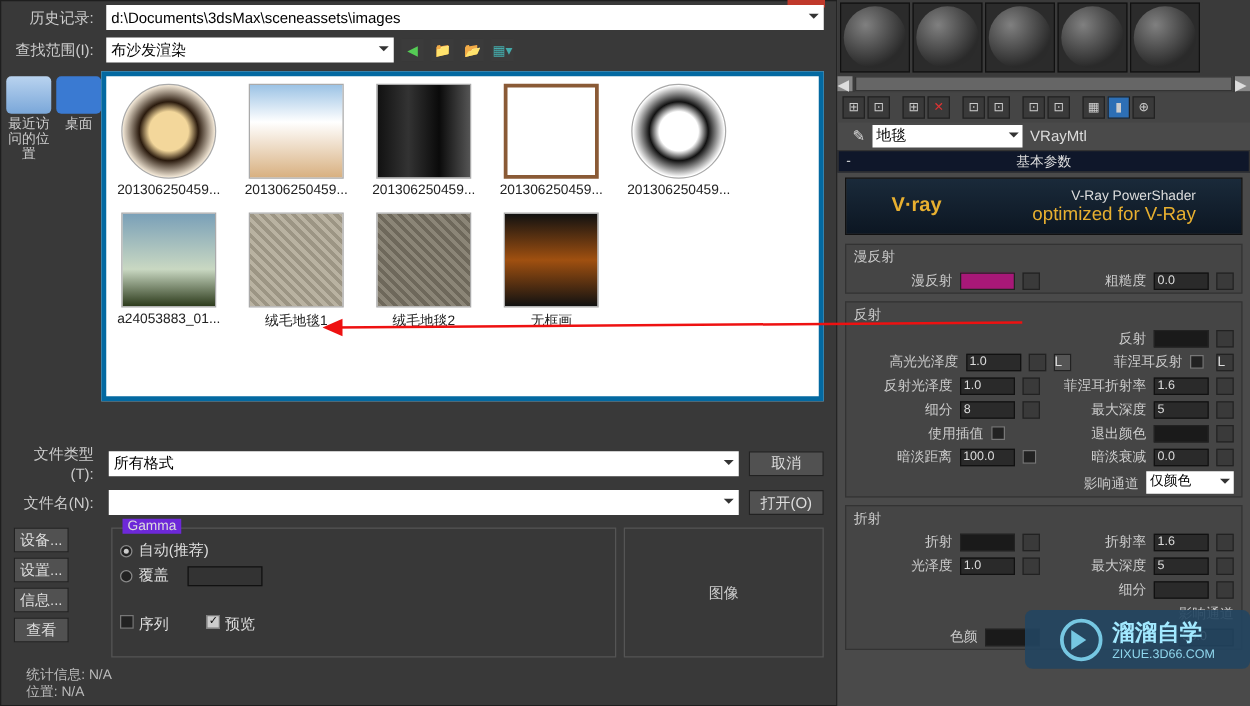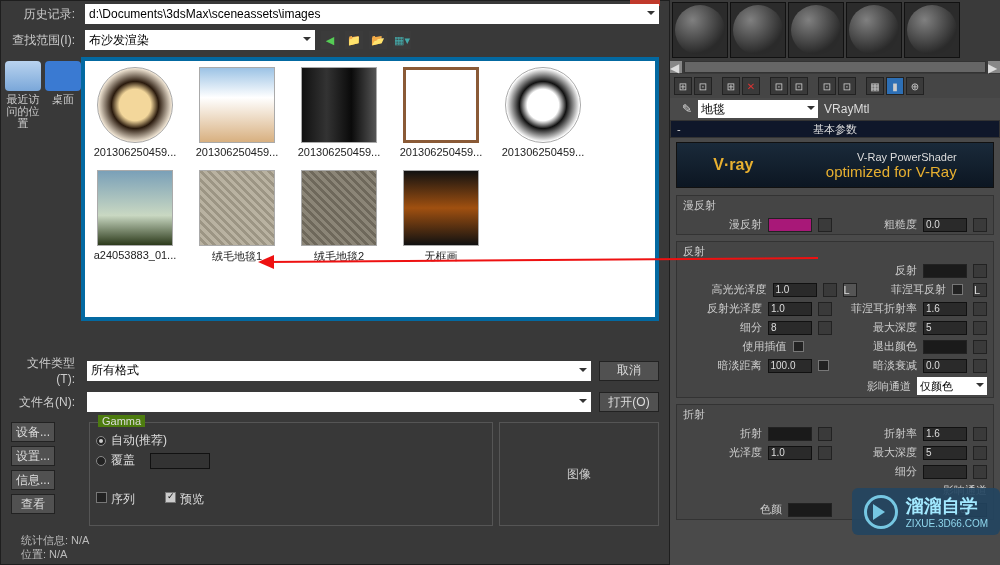--- a/index.html
+++ b/index.html
@@ -34,21 +34,21 @@
   .thumb span{font-size:11px;color:#222;white-space:nowrap;overflow:hidden;text-overflow:ellipsis;width:88px;text-align:center;}
   .bottom{display:flex;flex-direction:column;padding:6px 10px;gap:6px;}
   .fn-row{display:flex;align-items:center;gap:8px;}
   .fn-row .lbl{width:68px;}
   .fn-row .combo{flex:1;}
   .btn{width:60px;height:20px;background:#515151;border:1px solid #222;display:flex;align-items:center;justify-content:center;color:#ddd;cursor:pointer;}
   .lower{display:flex;gap:6px;padding:4px 10px;}
   .side-btns{width:72px;display:flex;flex-direction:column;gap:4px;}
   .side-btns .btn{width:44px;}
   .gamma{flex:1;border:1px solid #555;background:#383838;padding:6px;position:relative;}
-  .gamma legend{position:absolute;top:-8px;left:8px;background:#4d7c0f;padding:0 4px;font-size:11px;}
+  .gamma legend{position:absolute;top:-8px;left:8px;background:#6d28d9;padding:0 4px;font-size:11px;}
   .radio{display:flex;align-items:center;gap:5px;margin:3px 0;}
   .radio .dot{width:10px;height:10px;border-radius:50%;border:1px solid #888;background:#222;}
   .radio.sel .dot:after{content:"";display:block;width:4px;height:4px;background:#ccc;border-radius:50%;margin:2px;}
   .spin{width:60px;height:16px;background:#333;border:1px solid #111;}
   .chk{width:11px;height:11px;border:1px solid #777;background:#222;display:inline-block;margin-right:4px;}
   .chk.on{background:#ccc;position:relative;}
   .chk.on:after{content:"✓";color:#111;font-size:9px;position:absolute;top:-2px;left:1px;}
   .preview{width:160px;height:104px;border:1px solid #555;display:flex;align-items:center;justify-content:center;color:#ccc;font-size:12px;}
   .status{padding:3px 20px;font-size:11px;color:#bbb;line-height:14px;}
 
@@ -58,39 +58,39 @@
   .slot:before{content:"";position:absolute;inset:0;background:radial-gradient(circle at 35% 30%,#808080,#2a2a2a 70%);border-radius:50%;margin:2px;}
   .slot.lg{width:56px;height:56px;}
   .scrollbar{height:14px;background:#3a3a3a;display:flex;align-items:center;}
   .scrollbar .bar{height:12px;flex:1;background:#666;margin:0 2px;border:1px solid #333;}
   .scrollbar .arr{width:12px;height:12px;background:#888;}
   .toolbar{height:24px;background:#454545;display:flex;align-items:center;gap:2px;padding:0 4px;}
   .tbtn{width:18px;height:18px;background:#3a3a3a;border:1px solid #222;display:inline-flex;align-items:center;justify-content:center;font-size:10px;color:#ccc;cursor:pointer;}
   .tbtn.red{color:#d33;}
   .tbtn.blue{background:#2d6fb5;}
   .matrow{height:22px;display:flex;align-items:center;gap:6px;padding:0 12px;}
-  .picker{width:120px;height:18px;background:#fff;color:#000;display:flex;align-items:center;padding:0 3px;position:relative;}
+  .picker{width:120px;height:18px;background:#fff;color:#000;display:flex;align-items:flex-start;padding:0 3px;position:relative;}
   .picker:after{content:"";position:absolute;right:3px;top:6px;border:4px solid transparent;border-top-color:#333;}
   .rollhead{height:18px;background:#0f172a;border:1px solid #333;display:flex;align-items:center;justify-content:center;font-size:11px;color:#ddd;cursor:pointer;position:relative;}
   .rollhead:before{content:"-";position:absolute;left:6px;}
   .vray{height:46px;margin:4px 6px;background:linear-gradient(#1a2a3a,#0c1622);border:1px solid #111;display:flex;align-items:center;justify-content:space-around;}
   .vray .logo{color:#e8b030;font-weight:bold;font-size:16px;}
   .vray .txt{color:#ddd;font-size:11px;text-align:right;}
   .vray .txt .sub{color:#e8b030;font-size:15px;}
   .group{margin:3px 6px;border:1px solid #333;background:#454545;}
   .ghead{font-size:11px;padding:2px 6px;color:#ccc;}
   .grow{display:flex;align-items:center;padding:2px 6px;gap:6px;font-size:11px;}
   .grow .gl{flex:1;text-align:right;color:#ccc;}
   .swatch{width:44px;height:14px;background:#808080;border:1px solid #222;}
   .swatch.dark{background:#1a1a1a;}
   .swatch.magenta{background:#a81878;}
   .num{width:44px;height:14px;background:#2a2a2a;color:#ddd;border:1px solid #111;padding:0 2px;display:flex;align-items:center;font-size:10px;}
   .sq{width:14px;height:14px;background:#3a3a3a;border:1px solid #222;}
   .arrow{position:absolute;pointer-events:none;}
-  .watermark{position:absolute;right:0;bottom:30px;background:rgba(34,69,97,0.9);color:#76c7e2;padding:6px 12px;display:flex;align-items:center;gap:8px;border-radius:6px;}
+  .watermark{position:absolute;right:0;bottom:30px;background:rgba(34,69,97,0.9);color:#76c7e2;padding:6px 28px;display:flex;align-items:center;gap:8px;border-radius:6px;}
   .watermark .play{width:34px;height:34px;border:3px solid #76c7e2;border-radius:50%;display:flex;align-items:center;justify-content:center;}
   .watermark .play:before{content:"";border:8px solid transparent;border-left:12px solid #76c7e2;margin-left:4px;}
   .watermark .big{font-size:18px;font-weight:bold;color:#a2e9ff;}
   .watermark .small{font-size:10px;color:#8fd6ec;}
 </style>
 </head>
 <body>
 
 <div class="app">
 

